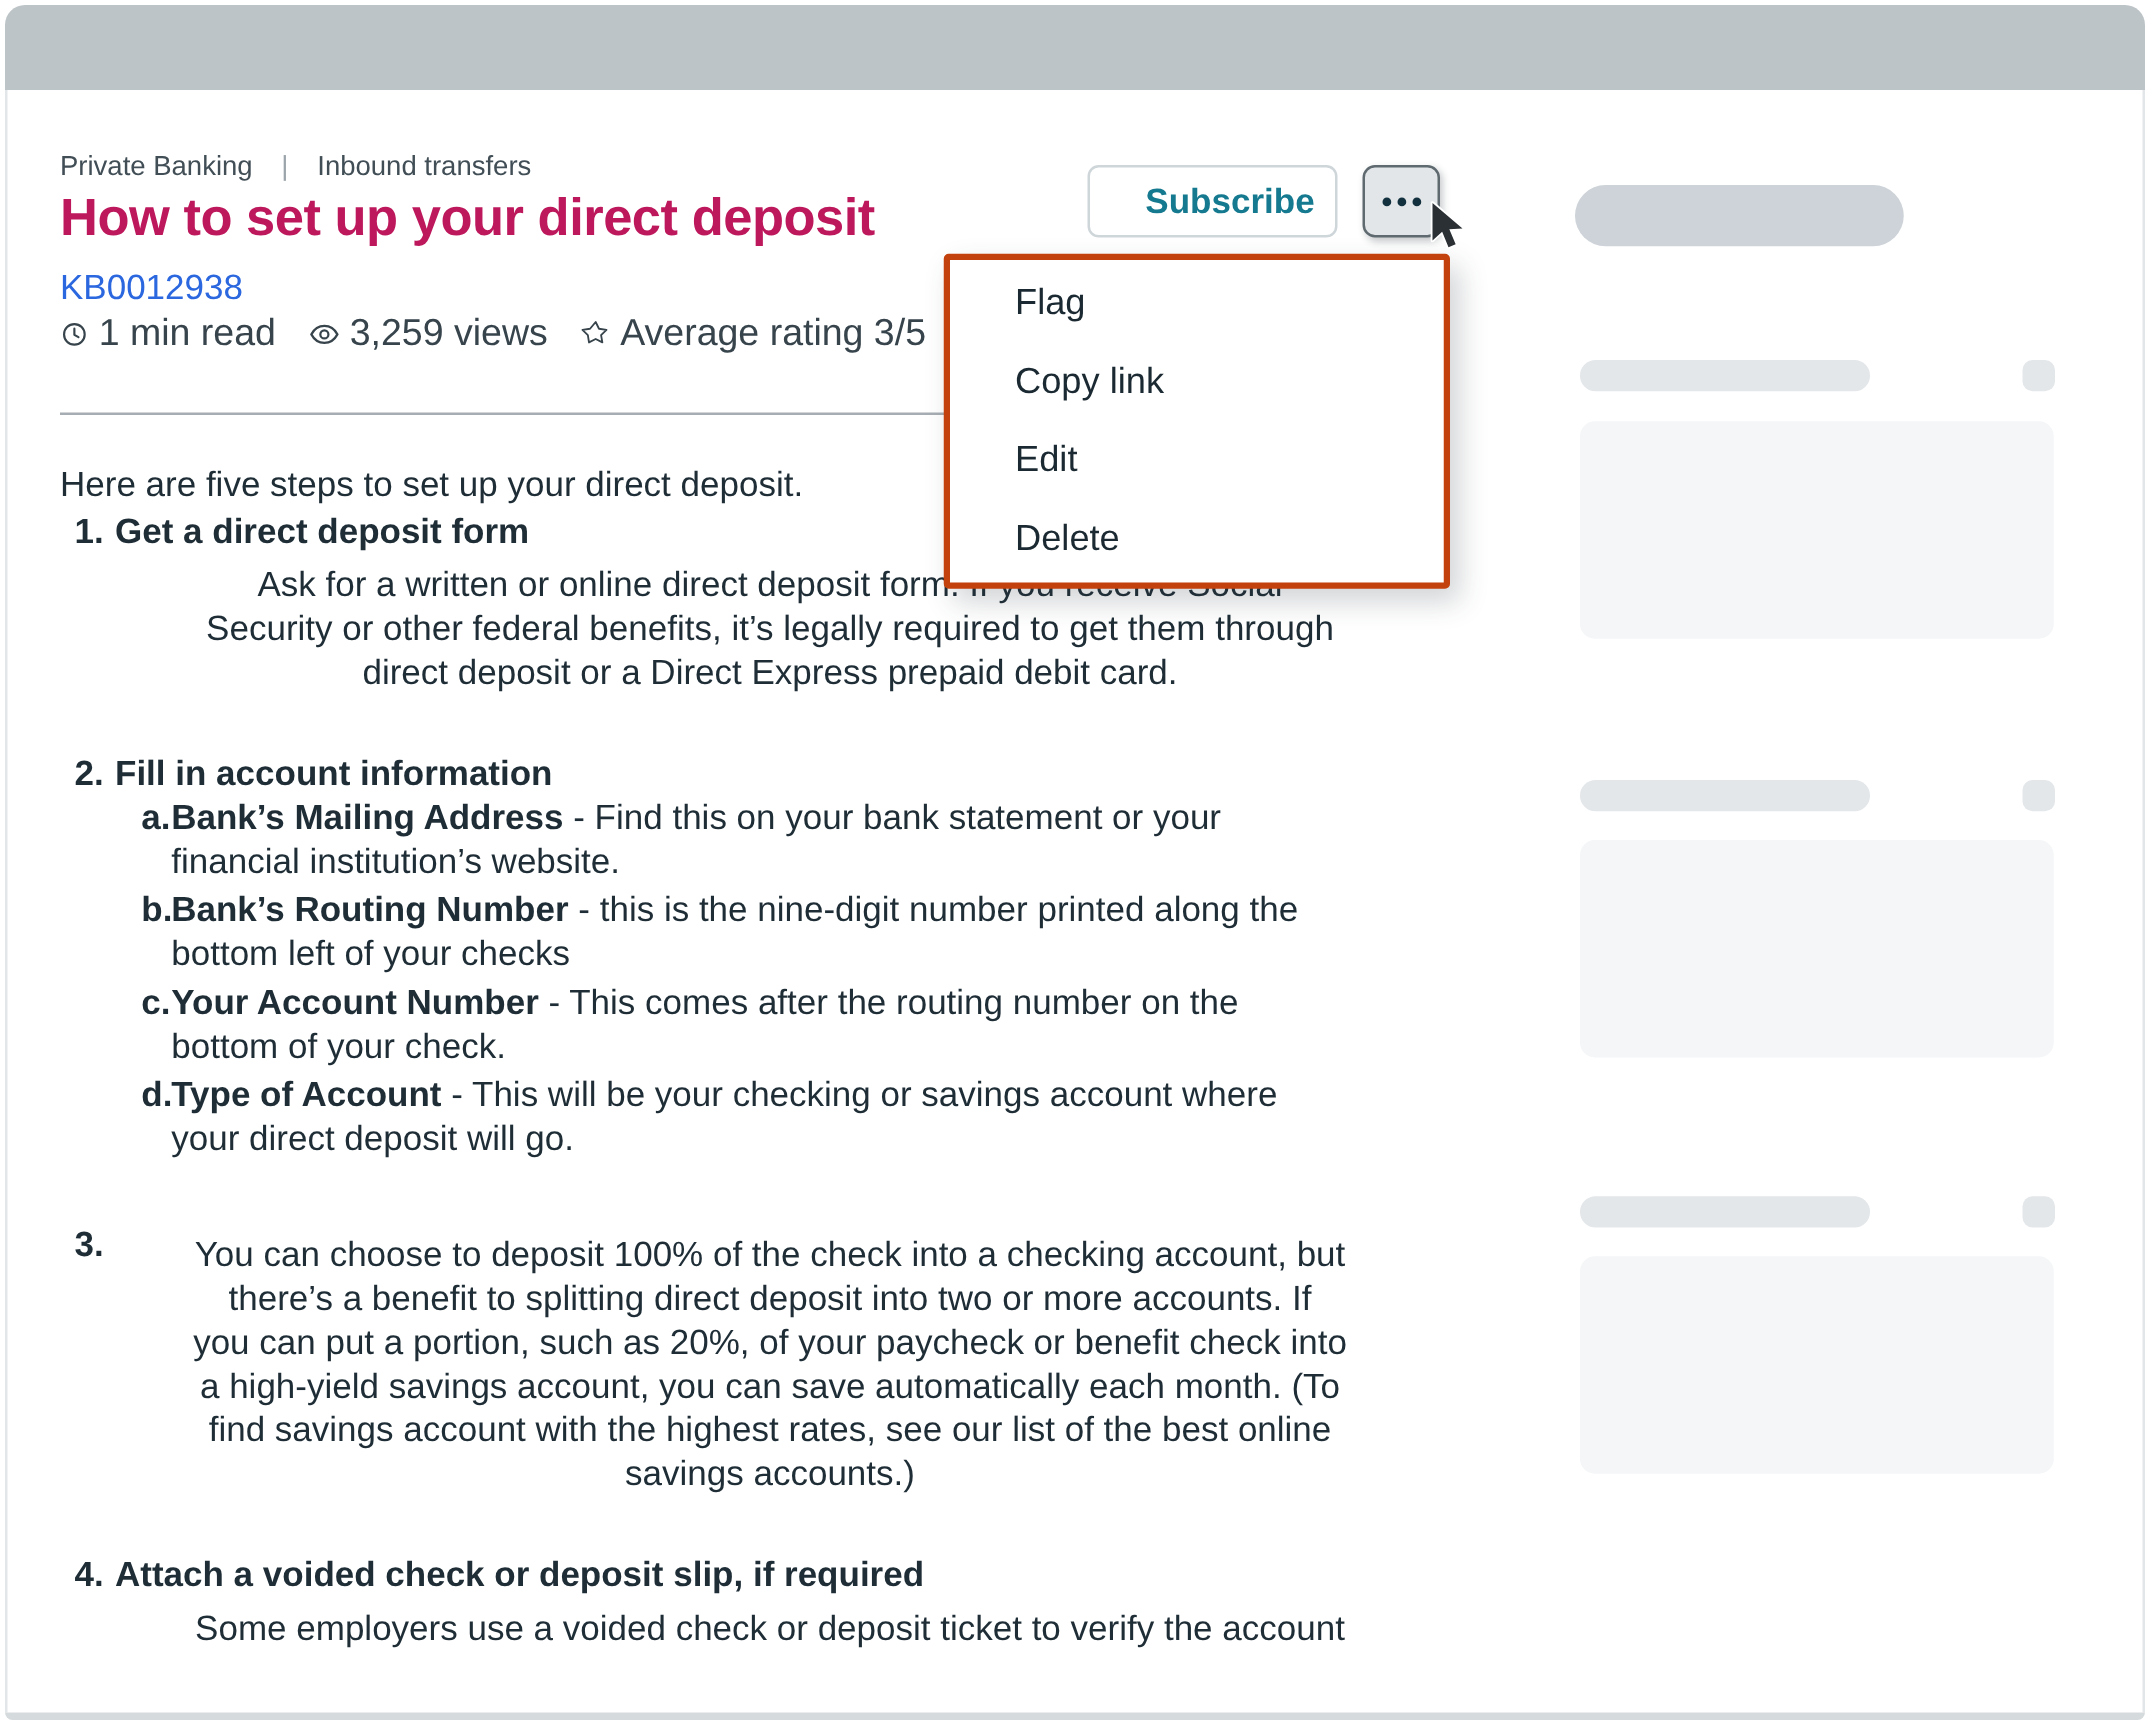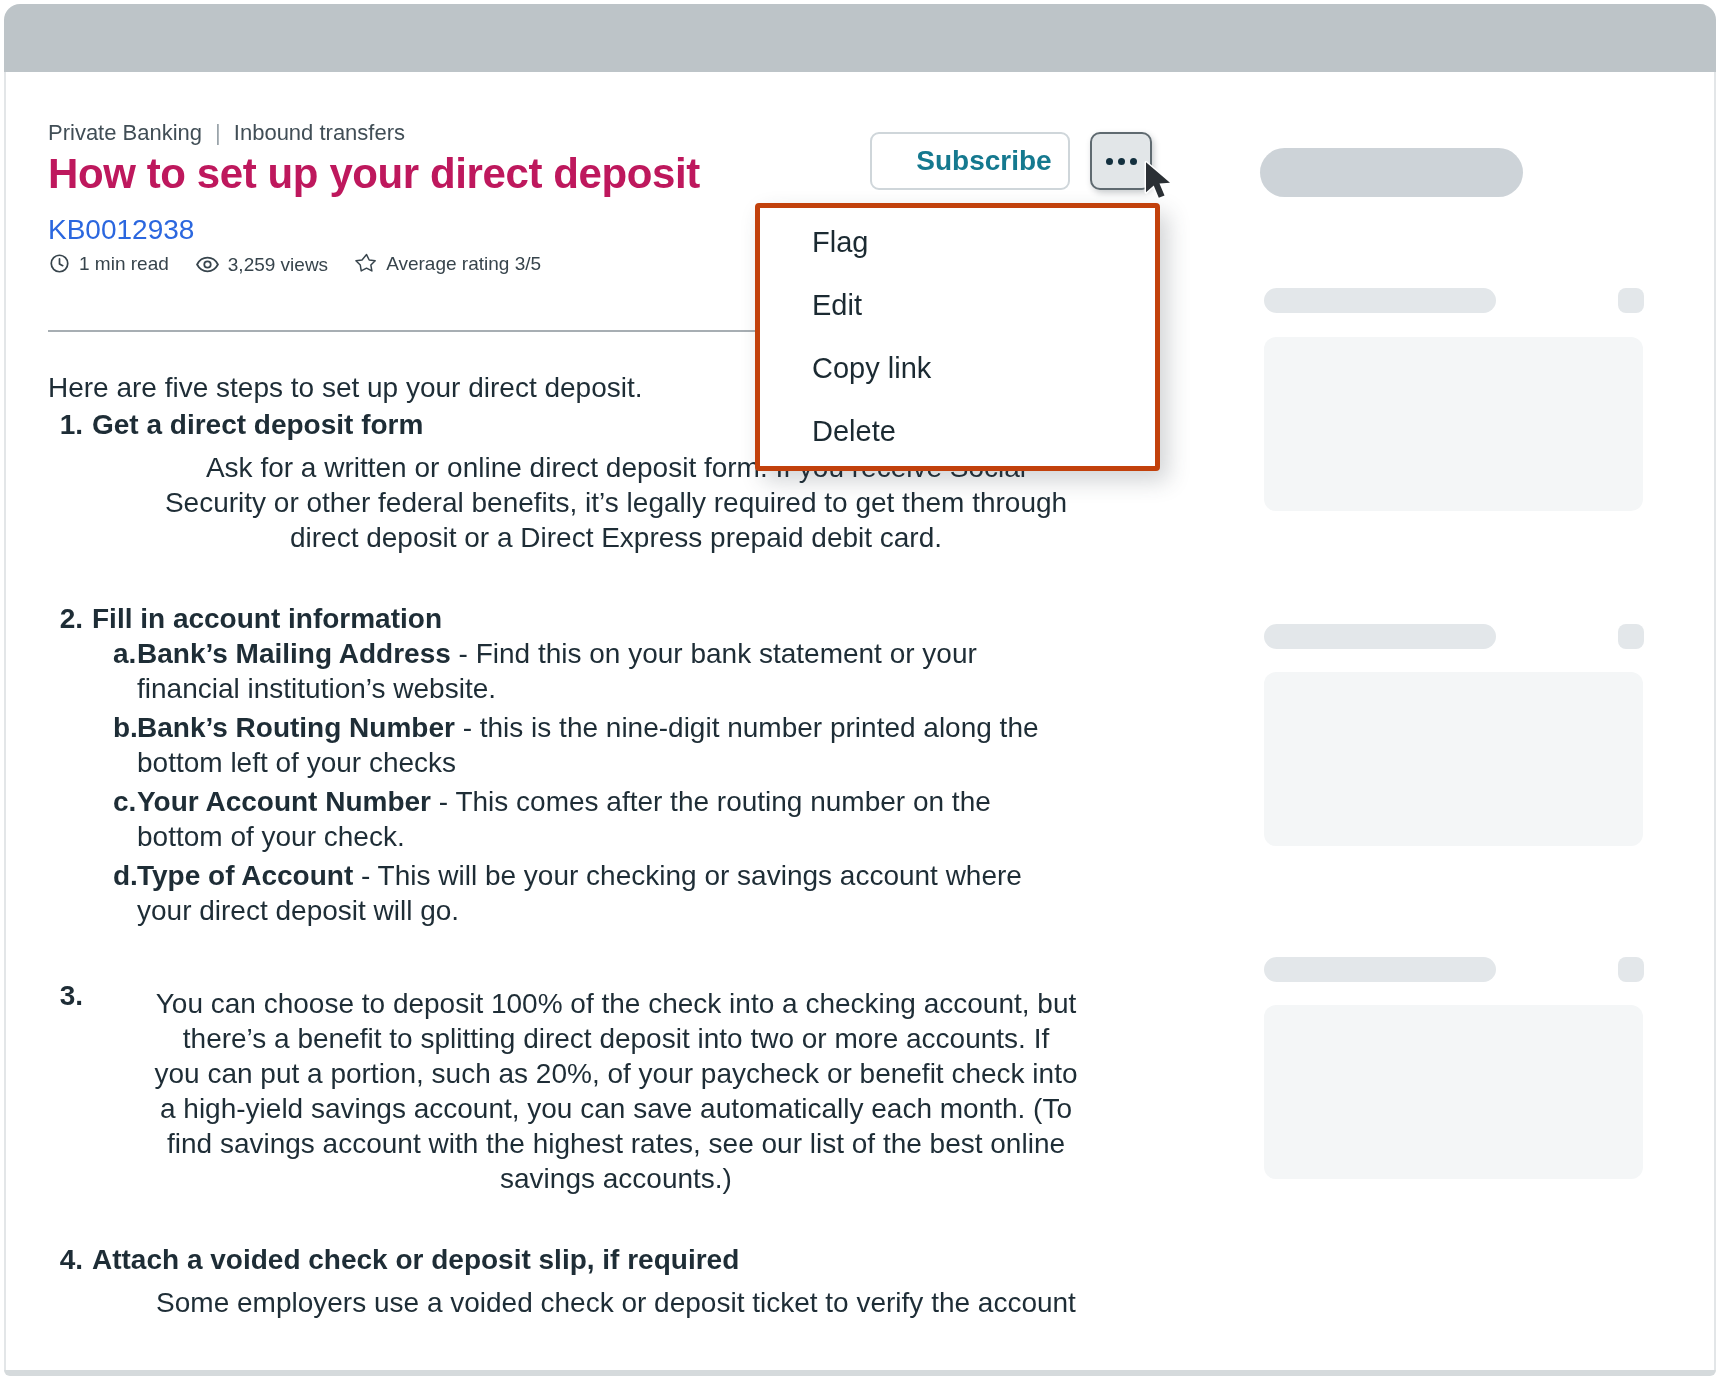--- a/index.html
+++ b/index.html
@@ -20,35 +20,35 @@
     background:#ffffff;
     border-left:2px solid #e3e6e8;border-right:2px solid #e3e6e8;
   }
   .bottomstrip{
     position:absolute;left:4px;top:1370px;width:1712px;height:6px;
     background:#d5dadc;border-radius:0 0 14px 14px;
   }
   
   .breadcrumb{
     position:absolute;left:48px;top:120px;
-    font-size:22px;color:#414e56;display:flex;align-items:center;gap:13px;
+    font-size:22px;color:#414e56;display:flex;align-items:center;gap:23px;
   }
   .breadcrumb .sep{color:#9aa4aa;}
   .page-title{
     position:absolute;left:48px;top:150px;
     font-size:42px;font-weight:700;letter-spacing:-0.4px;color:#be185d;
   }
   .kb-number{
     position:absolute;left:48px;top:214px;
     font-size:28px;color:#2b67df;cursor:pointer;
   }
   .meta-row{
     position:absolute;left:48px;top:252px;height:32px;
-    display:flex;align-items:flex-start;gap:26px;
-    font-size:19px;color:#37444c;
+    display:flex;align-items:flex-end;gap:26px;
+    font-size:30px;color:#37444c;
   }
   .meta-item{display:flex;align-items:center;gap:8px;}
   .meta-item svg{display:block;}
   .header-divider{
     position:absolute;left:48px;top:330px;width:1092px;height:2px;
     background:#5f6c74;opacity:.55;
   }
   
   .subscribe-btn{
     position:absolute;left:870px;top:132px;width:200px;height:58px;
@@ -215,22 +215,22 @@
       <div>
         <div class="step-heading">Attach a voided check or deposit slip, if required</div>
         <p class="step-body">Some employers use a voided check or deposit ticket to verify the account</p>
       </div>
     </li>
   </ol>
 </div>
 
 <div class="dropdown">
   <div class="menu-item">Flag</div>
+  <div class="menu-item">Copy link</div>
   <div class="menu-item">Edit</div>
-  <div class="menu-item">Copy link</div>
   <div class="menu-item">Delete</div>
 </div>
 
 <div class="sk sk-pill"></div>
 
 <div class="sk sk-bar g1"></div>
 <div class="sk sk-sq g1"></div>
 <div class="sk sk-card g1"></div>
 
 <div class="sk sk-bar g2"></div>

